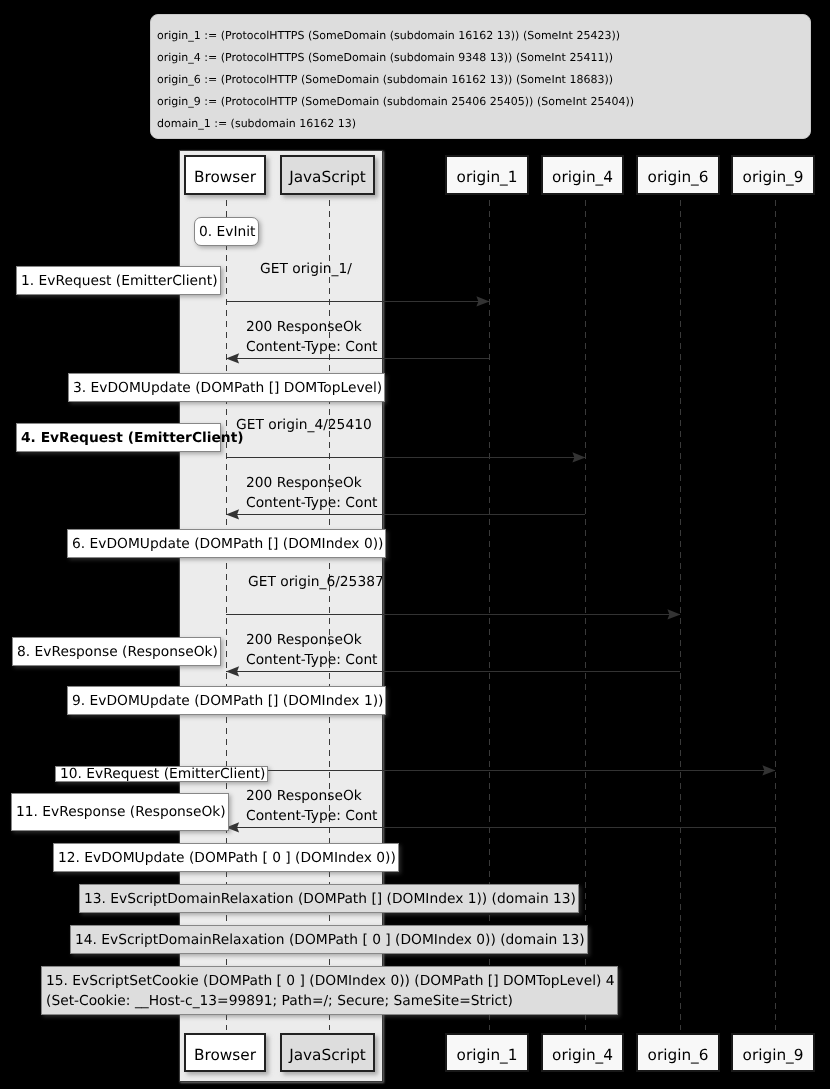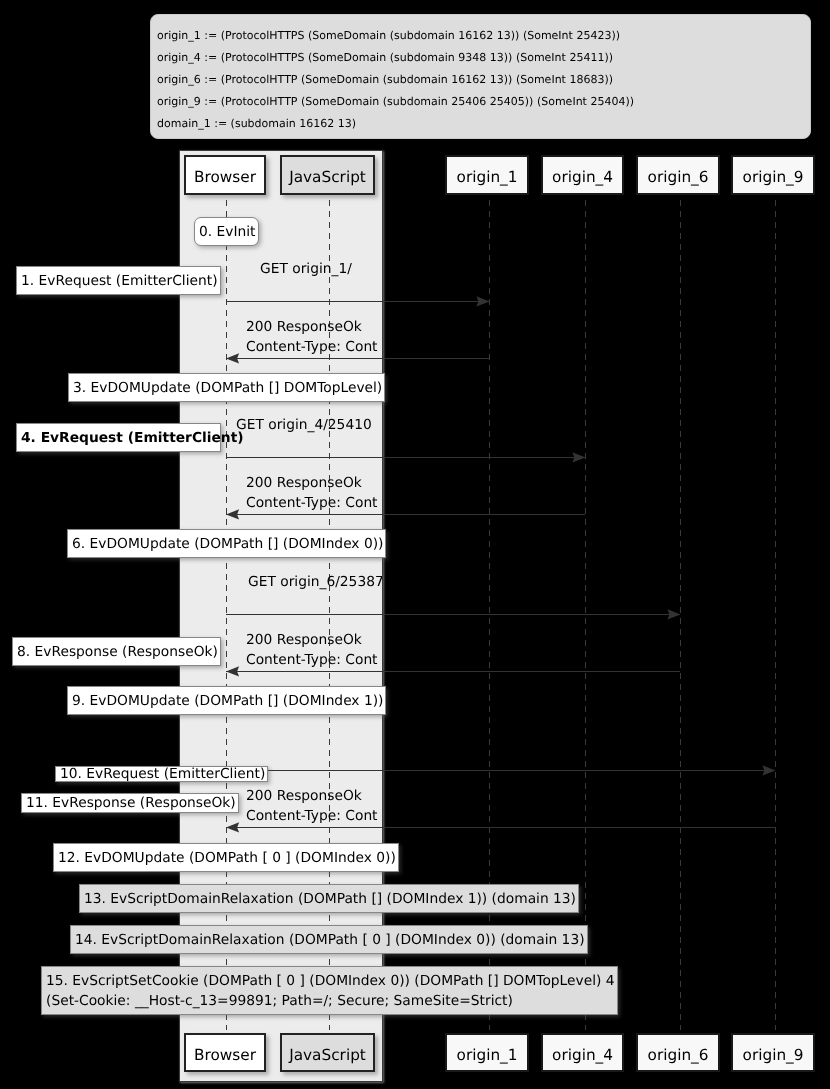--- a/index.html
+++ b/index.html
@@ -151,20 +151,20 @@
 Content-Type: Cont</div>
     </div>
     <div class="note white" style="left: 194px; top: 217px; width: 65px; height: 29px; border-radius: 7px;"><span>0. EvInit</span></div>
     <div class="note white" style="left: 16px; top: 266px; width: 205px; height: 29px;"><span>1. EvRequest (EmitterClient)</span></div>
     <div class="note white" style="left: 68px; top: 373px; width: 317px; height: 29px;"><span>3. EvDOMUpdate (DOMPath [] DOMTopLevel)</span></div>
     <div class="note white" style="left: 16px; top: 423px; width: 205px; height: 29px; font-weight: bold;"><span>4. EvRequest (EmitterClient)</span></div>
     <div class="note white" style="left: 67px; top: 529px; width: 319px; height: 29px;"><span>6. EvDOMUpdate (DOMPath [] (DOMIndex 0))</span></div>
     <div class="note white" style="left: 12px; top: 637px; width: 209px; height: 29px;"><span>8. EvResponse (ResponseOk)</span></div>
     <div class="note white" style="left: 67px; top: 686px; width: 319px; height: 29px;"><span>9. EvDOMUpdate (DOMPath [] (DOMIndex 1))</span></div>
     <div class="note white" style="left: 8px; top: 766px; width: 213px; height: 16px; margin-left: 47px;"><span>10. EvRequest (EmitterClient)</span></div>
-    <div class="note white" style="left: 21px; top: 793px; width: 218px; height: 20px;"><span>11. EvResponse (ResponseOk)</span></div>
+    <div class="note white" style="left: 11px; top: 793px; width: 218px; height: 38px;"><span>11. EvResponse (ResponseOk)</span></div>
     <div class="note white" style="left: 53px; top: 843px; width: 346px; height: 29px;"><span>12. EvDOMUpdate (DOMPath [ 0 ] (DOMIndex 0))</span></div>
     <div class="note gray" style="left: 79px; top: 884px; width: 500px; height: 29px;"><span>13. EvScriptDomainRelaxation (DOMPath [] (DOMIndex 1)) (domain 13)</span></div>
     <div class="note gray" style="left: 70px; top: 925px; width: 518px; height: 29px;"><span>14. EvScriptDomainRelaxation (DOMPath [ 0 ] (DOMIndex 0)) (domain 13)</span></div>
     <div class="note gray" style="left: 41px; top: 966px; width: 577px; height: 49px;"><span>15. EvScriptSetCookie (DOMPath [ 0 ] (DOMIndex 0)) (DOMPath [] DOMTopLevel) 4
 (Set-Cookie: __Host-c_13=99891; Path=/; Secure; SameSite=Strict)</span></div>
     <div class="legend" style="left: 150px; top: 14px; width: 661px; height: 125px;"><div>origin_1 := (ProtocolHTTPS (SomeDomain (subdomain 16162 13)) (SomeInt 25423))</div><div>origin_4 := (ProtocolHTTPS (SomeDomain (subdomain 9348 13)) (SomeInt 25411))</div><div>origin_6 := (ProtocolHTTP (SomeDomain (subdomain 16162 13)) (SomeInt 18683))</div><div>origin_9 := (ProtocolHTTP (SomeDomain (subdomain 25406 25405)) (SomeInt 25404))</div><div>domain_1 := (subdomain 16162 13)</div></div>
   </div>
 
 </body></html>

